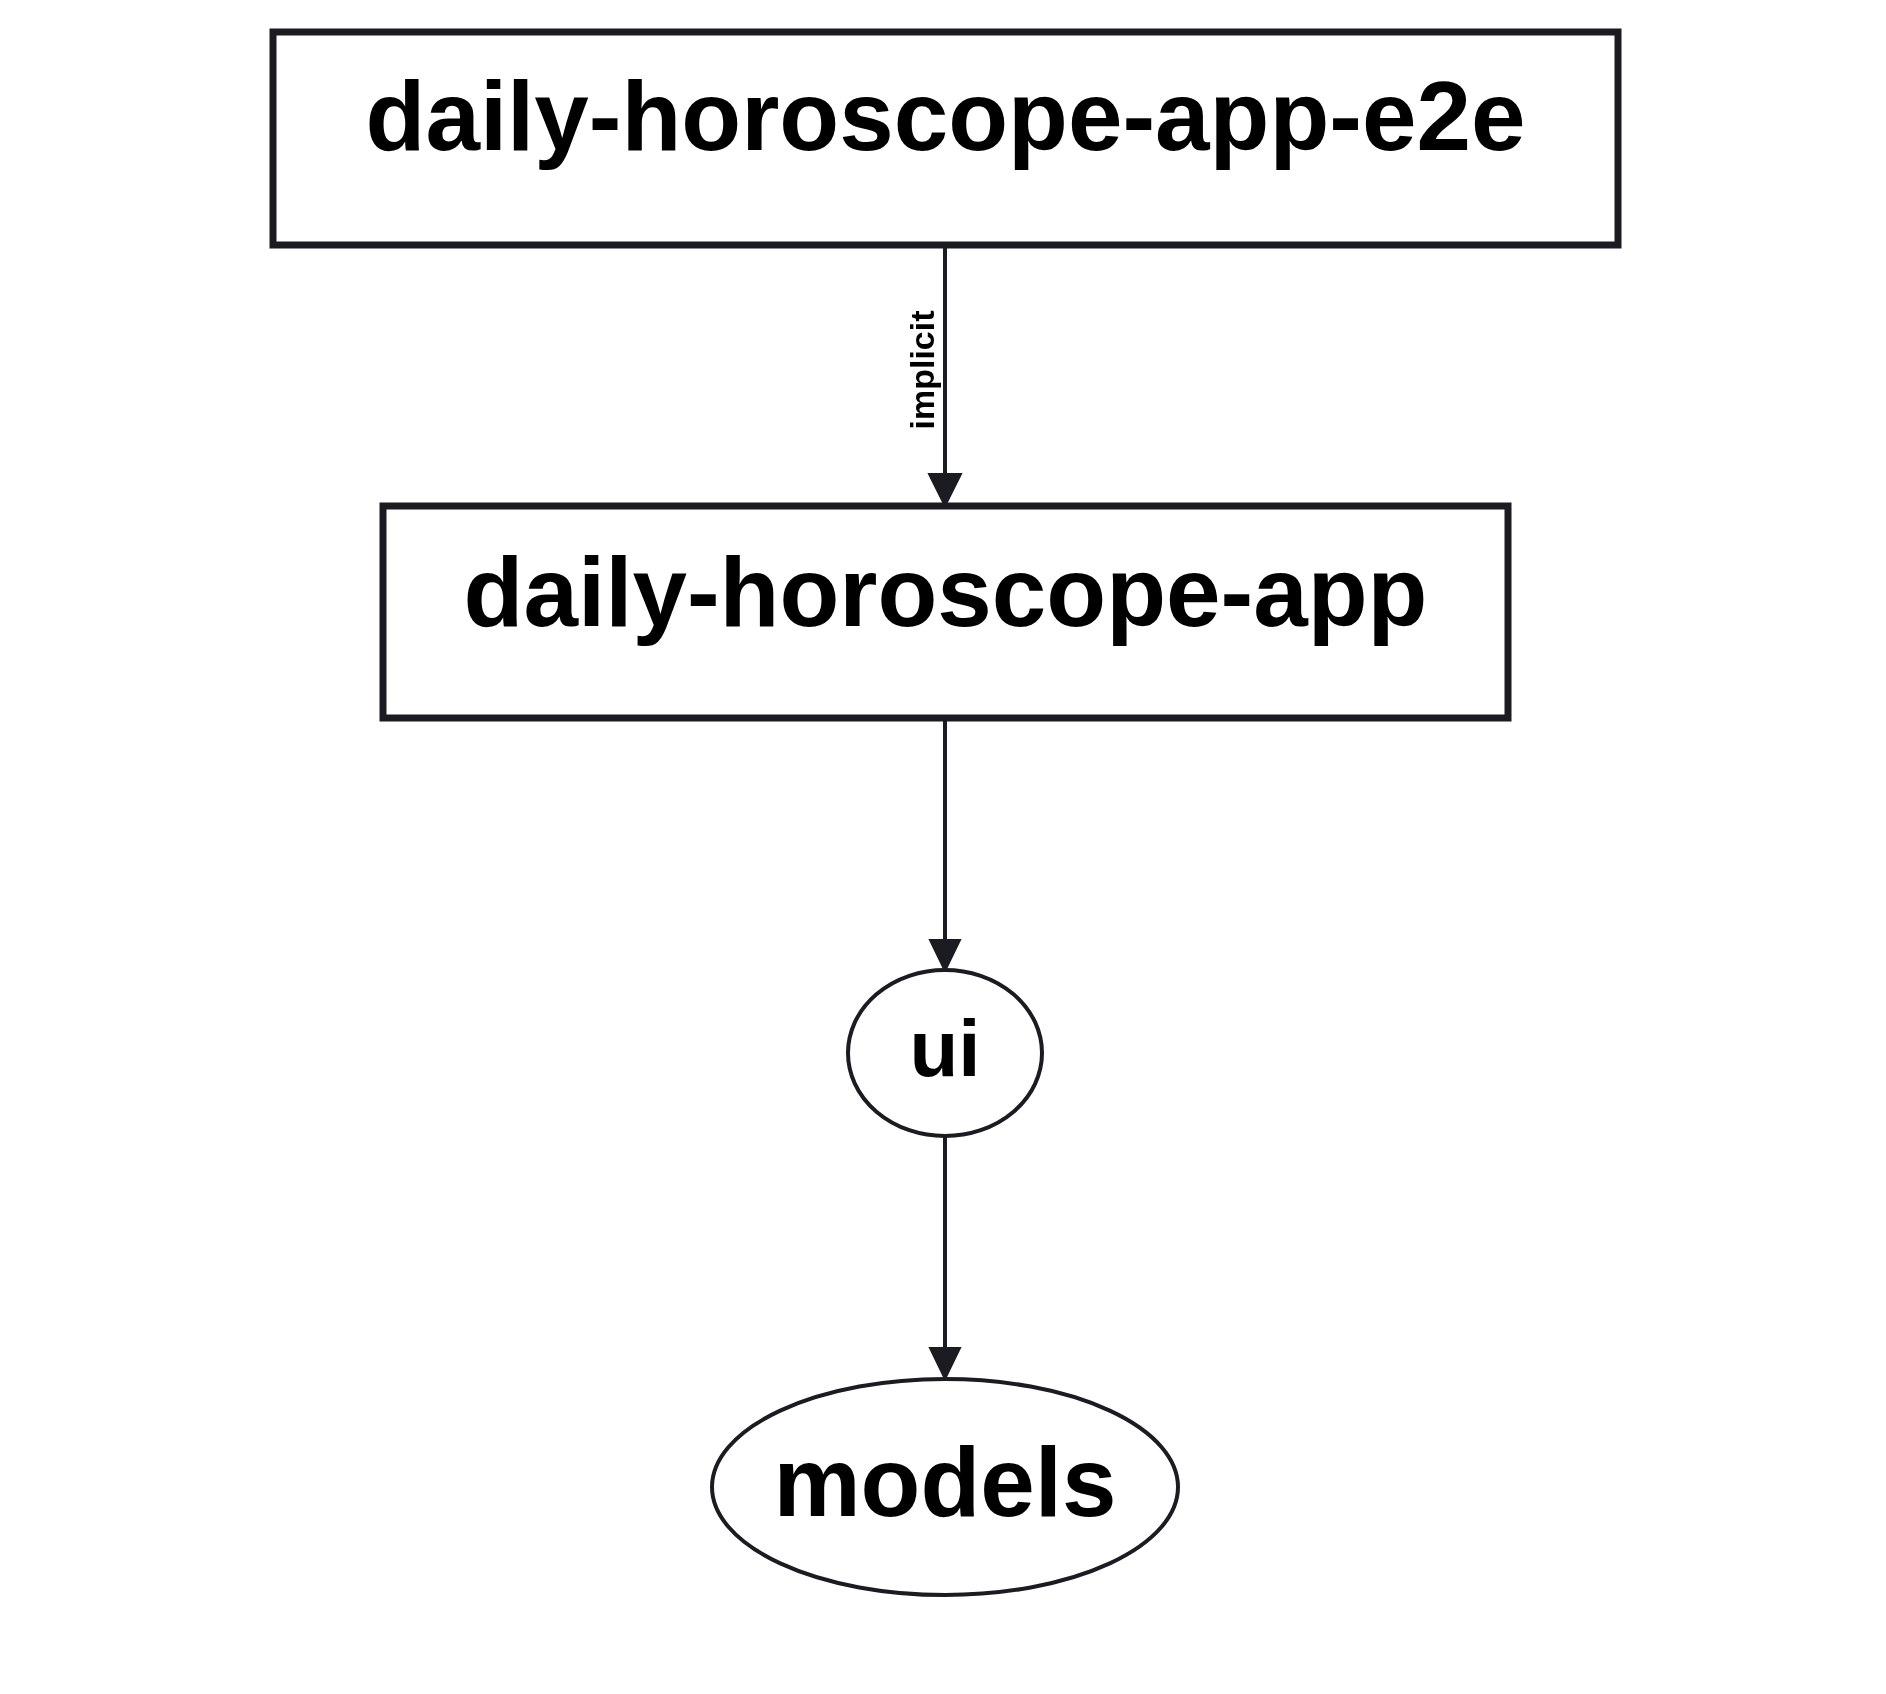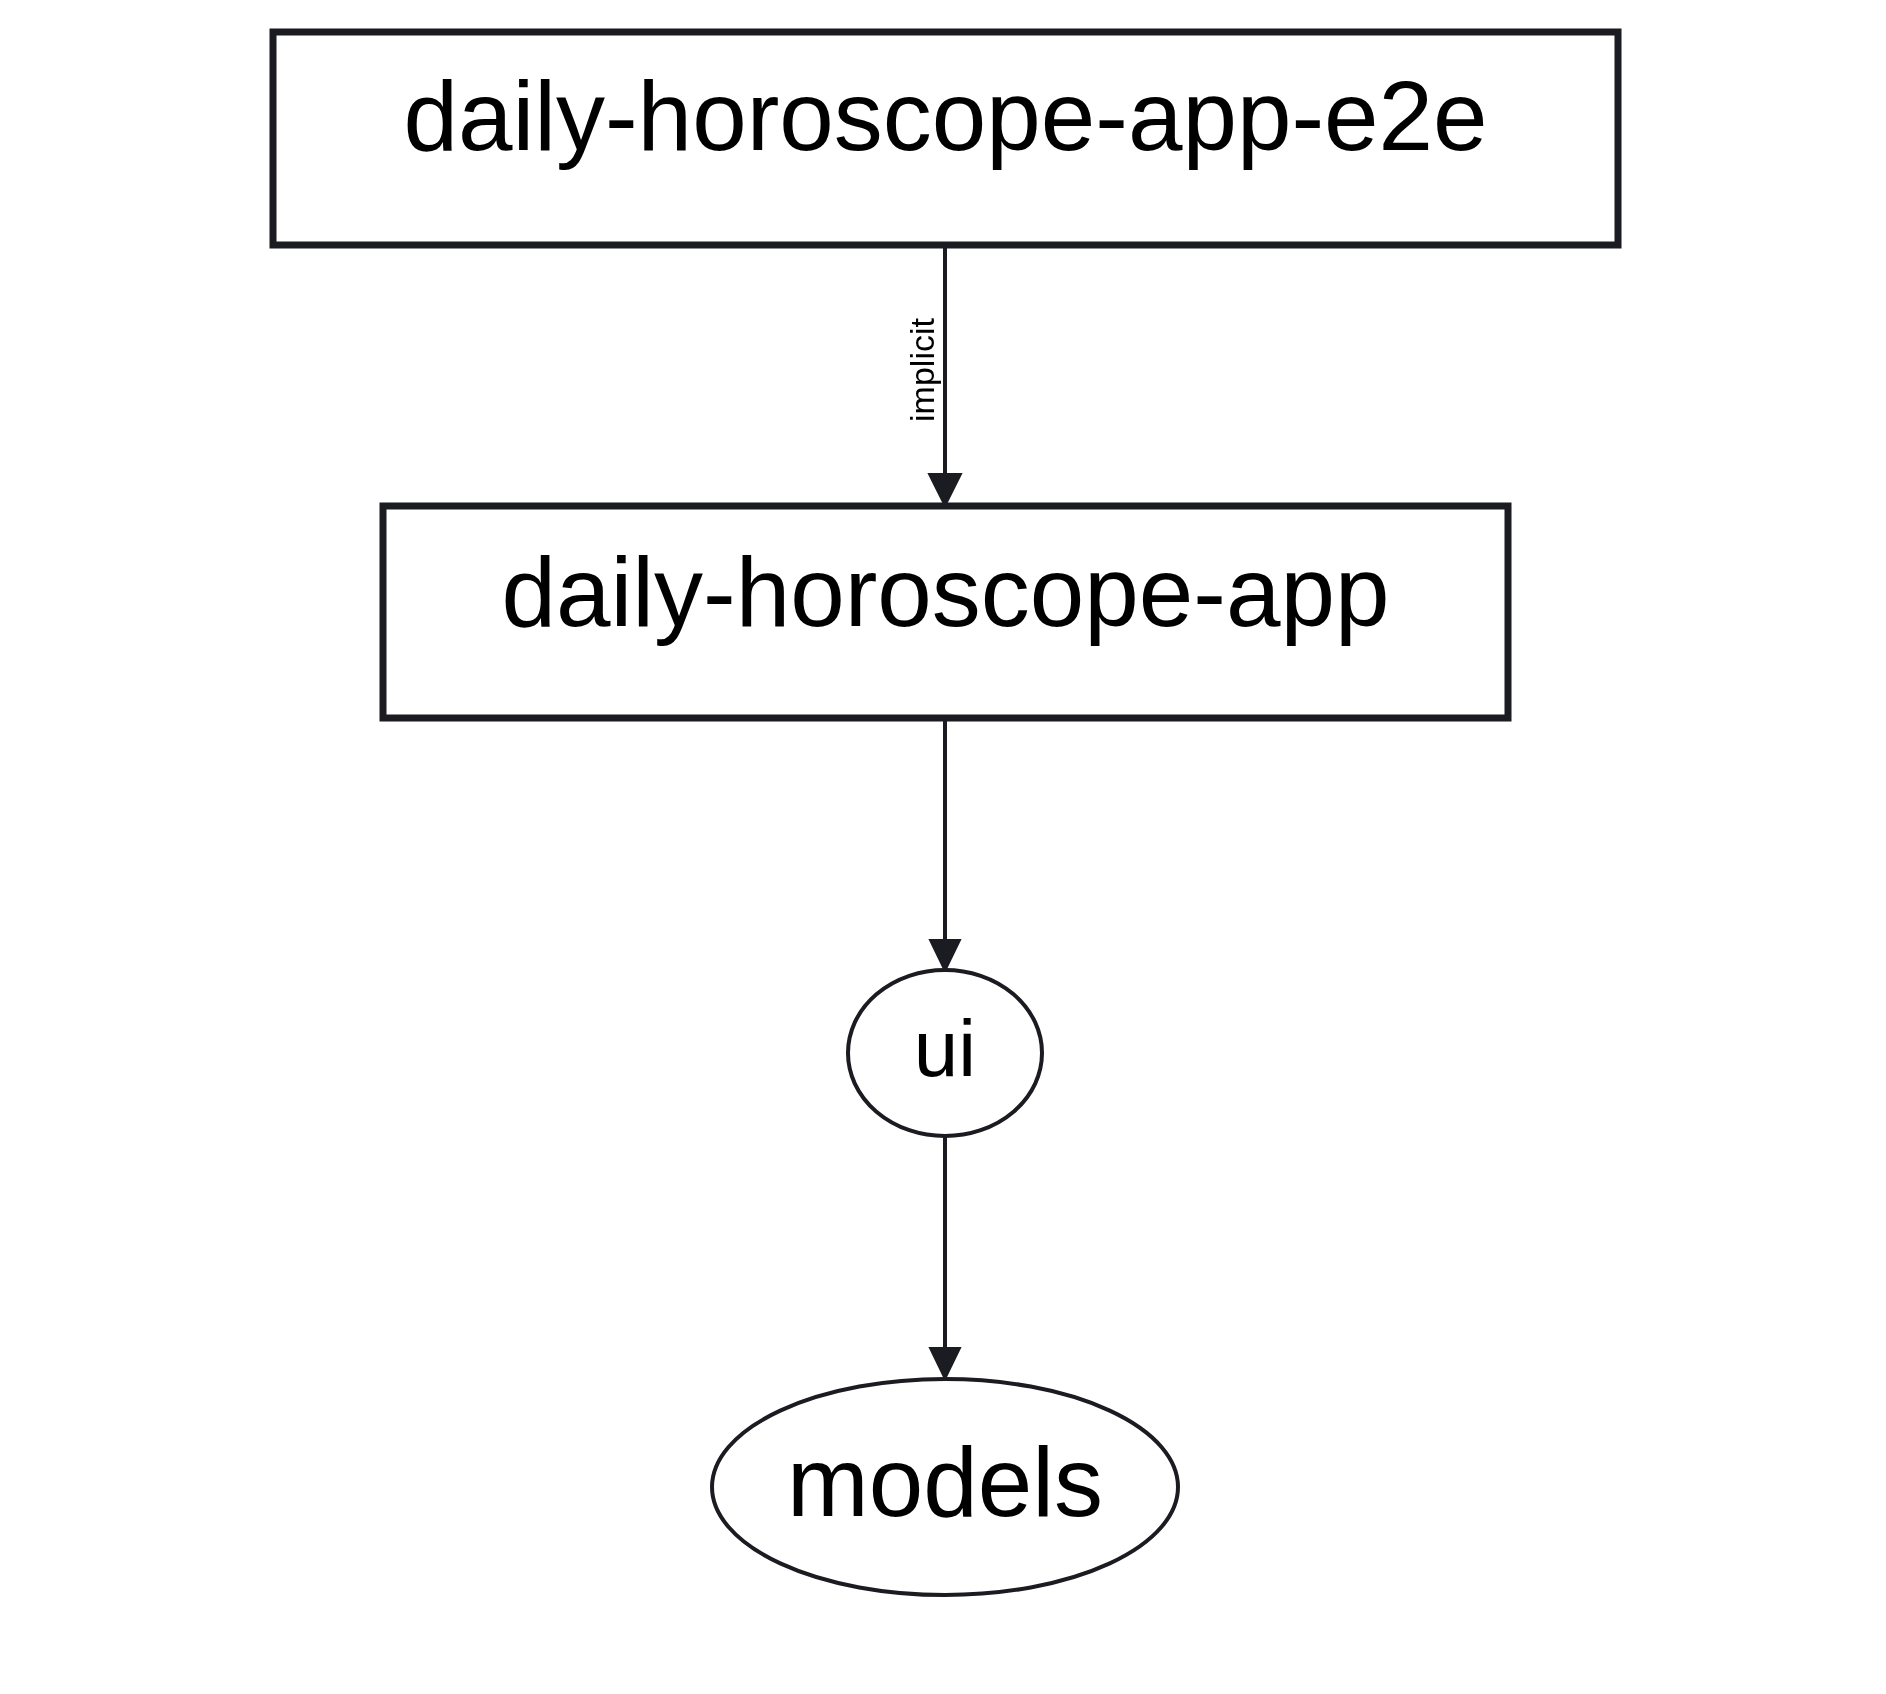--- a/index.html
+++ b/index.html
@@ -11,20 +11,21 @@
     width: 1886px;
     height: 1694px;
     overflow: hidden;
     font-family: "Liberation Sans", sans-serif;
   }
   #diagram-root {
     position: relative;
     width: 1886px;
     height: 1694px;
     background: #ffffff;
+    font-weight: bold;
   }
   svg#graph-canvas {
     display: block;
     width: 1886px;
     height: 1694px;
   }
   .node-shape {
     fill: #ffffff;
     stroke: #1b1b22;
   }

